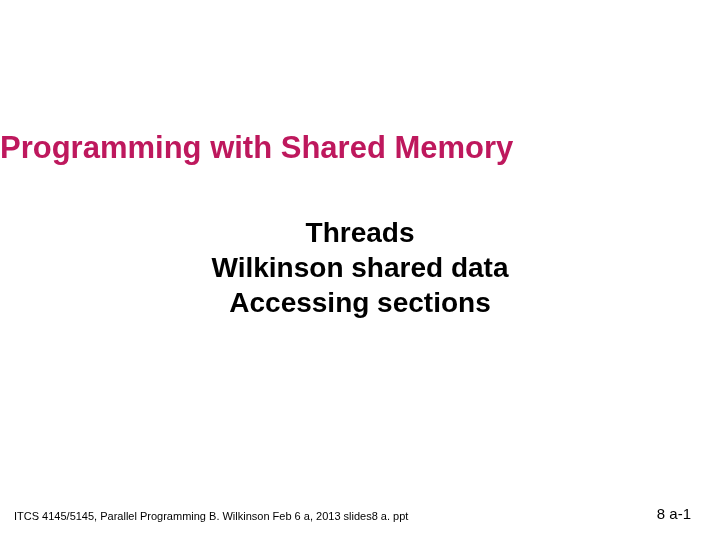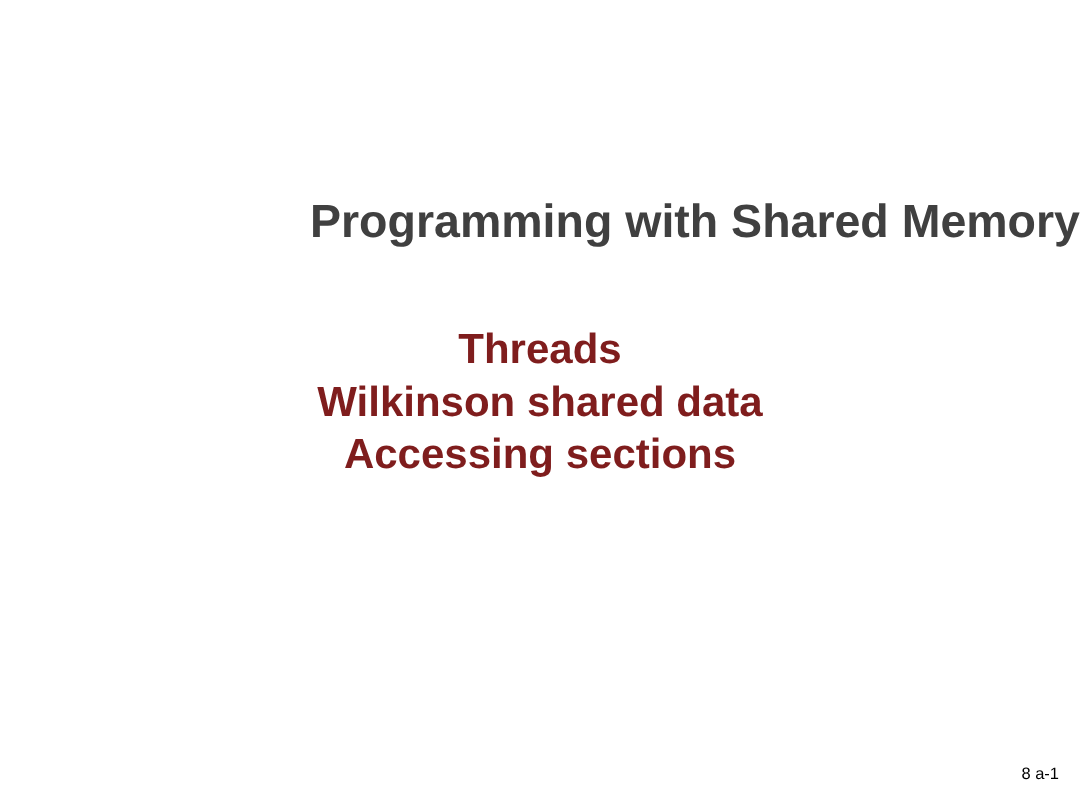--- a/index.html
+++ b/index.html
@@ -18,55 +18,56 @@
   .slide {
     width: 100%;
     height: 100%;
     position: relative;
   }
   .title {
     position: absolute;
     top: 130px;
     left: 0;
     width: 100%;
-    text-align: right;
+    text-align: left;
     font-size: 31px;
     font-weight: bold;
-    color: #404040;
+    color: #be185d;
   }
   .subtitle {
     position: absolute;
     top: 215px;
     left: 0;
     width: 100%;
     text-align: center;
     font-size: 28px;
     font-weight: bold;
-    color: #7f1d1d;
+    color: #000000;
     line-height: 1.25;
   }
   .footer-left {
     position: absolute;
     bottom: 18px;
     left: 14px;
     font-size: 11px;
     color: #000000;
   }
   .footer-right {
     position: absolute;
     bottom: 18px;
-    right: 14px;
-    font-size: 11px;
+    right: 29px;
+    font-size: 15px;
     color: #000000;
   }
 </style>
 </head>
 <body>
 
 <div class="slide">
   <div class="title">Programming with Shared Memory</div>
   <div class="subtitle">
     <div>Threads</div>
     <div>Wilkinson shared data</div>
     <div>Accessing sections</div>
   </div>
+  <div class="footer-left">ITCS 4145/5145, Parallel Programming  B. Wilkinson Feb 6 a, 2013  slides8 a. ppt</div>
   <div class="footer-right">8 a-1</div>
 </div>
 
 </body></html>

